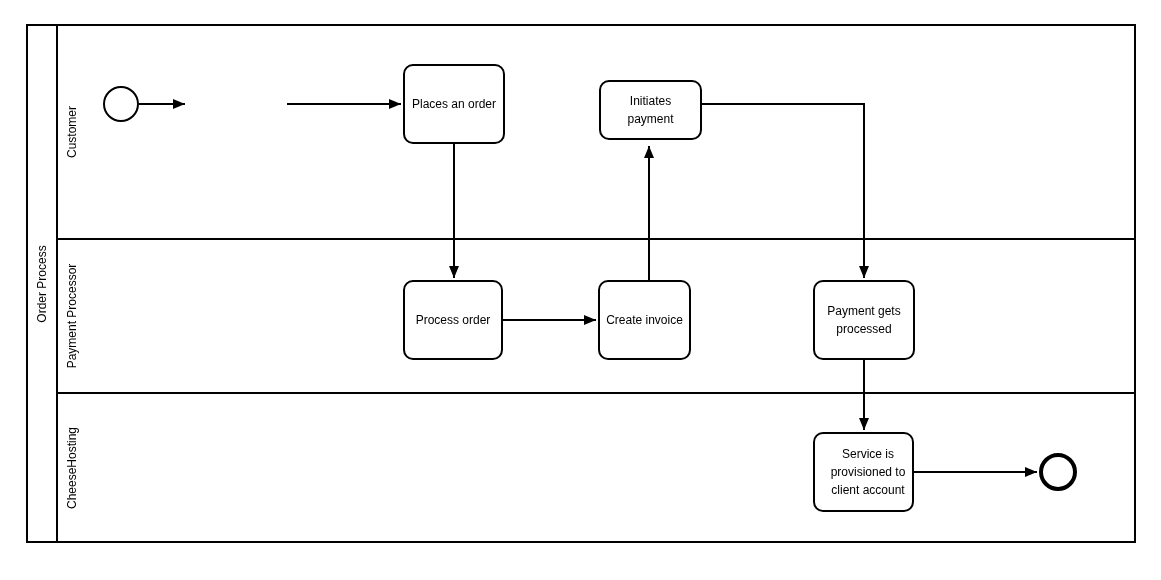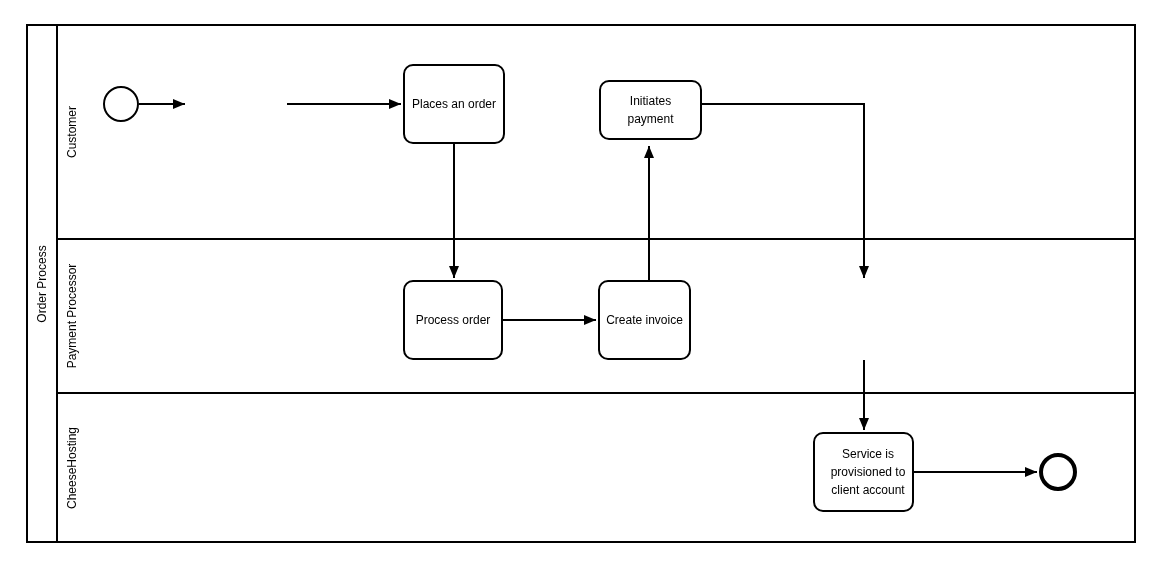--- a/index.html
+++ b/index.html
@@ -114,20 +114,24 @@
   <div class="task" style="left:599px; top:64px; width:103px; height:60px;margin-top:16px;">
     <span class="task-label">Initiates
 payment</span>
   </div>
   <div class="task" style="left:403px; top:280px; width:100px; height:80px;">
     <span class="task-label">Process order</span>
   </div>
   <div class="task" style="left:598px; top:280px; width:93px; height:80px;">
     <span class="task-label">Create invoice</span>
   </div>
+  <div class="task" style="left:813px; top:280px; width:102px; height:80px;">
+    <span class="task-label">Payment gets
+processed</span>
+  </div>
   <div class="task" style="left:813px; top:432px; width:101px; height:80px;padding-left:9px;">
     <span class="task-label">Service is
 provisioned to
 client account</span>
   </div>
 
   <svg class="flows" width="1161" height="580" viewBox="0 0 1161 580">
     <defs>
       <marker id="arrowhead" markerUnits="userSpaceOnUse" viewBox="0 0 14 12" markerWidth="14" markerHeight="12" refX="13" refY="6" orient="auto">
         <path d="M1,1 L13,6 L1,11 Z" fill="#000000"></path>

